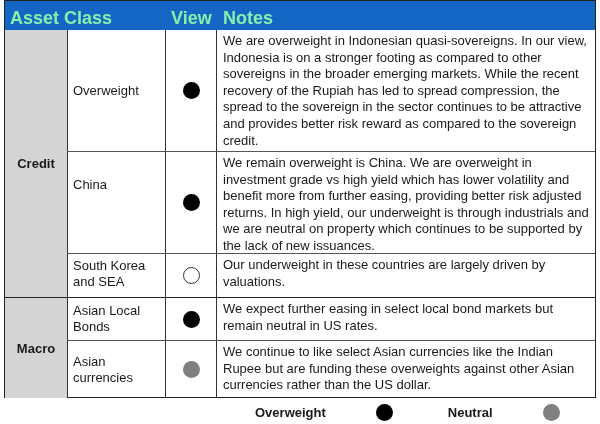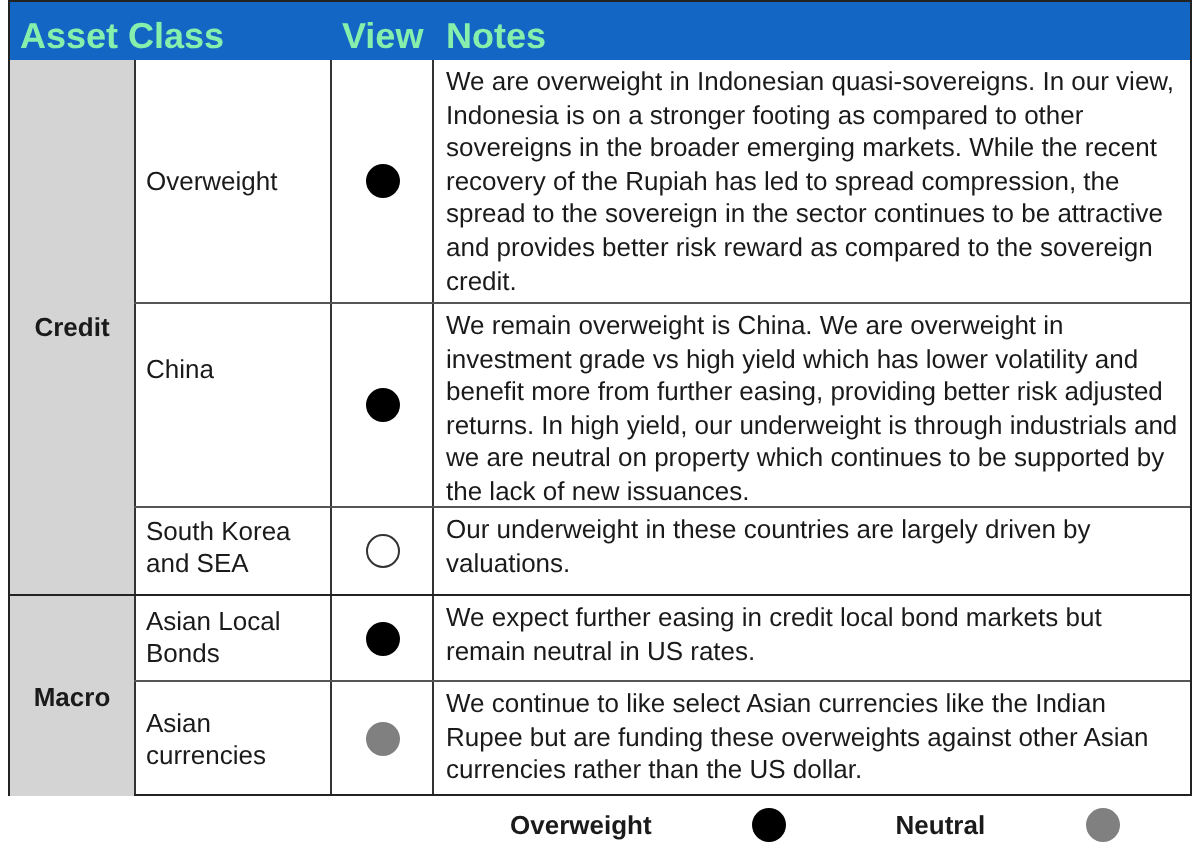--- a/index.html
+++ b/index.html
@@ -61,21 +61,21 @@
   <div class="name" style="top:251px;height:43px">South Korea and SEA</div>
   <div class="view" style="top:253px;height:43px">
     <div class="dot" style="background:#fff;border:1.5px solid #333"></div>
   </div>
   <div class="note" style="top:253px;height:43px">Our underweight in these countries are largely driven by valuations.</div>
 
   <div class="name" style="top:297px;height:42px">Asian Local Bonds</div>
   <div class="view" style="top:297px;height:42px">
     <div class="dot" style="background:#000"></div>
   </div>
-  <div class="note" style="top:297px;height:42px">We expect further easing in credit local bond markets but remain neutral in US rates.</div>
+  <div class="note" style="top:297px;height:42px">We expect further easing in select local bond markets but remain neutral in US rates.</div>
 
   <div class="name" style="top:340px;height:57px">Asian currencies</div>
   <div class="view" style="top:340px;height:57px">
     <div class="dot" style="background:#808080"></div>
   </div>
   <div class="note" style="top:340px;height:57px">We continue to like select Asian currencies like the Indian Rupee but are funding these overweights against other Asian currencies rather than the US dollar.</div>
 </div>
 
 <div class="legend">
   <span class="lbl">Overweight</span>

